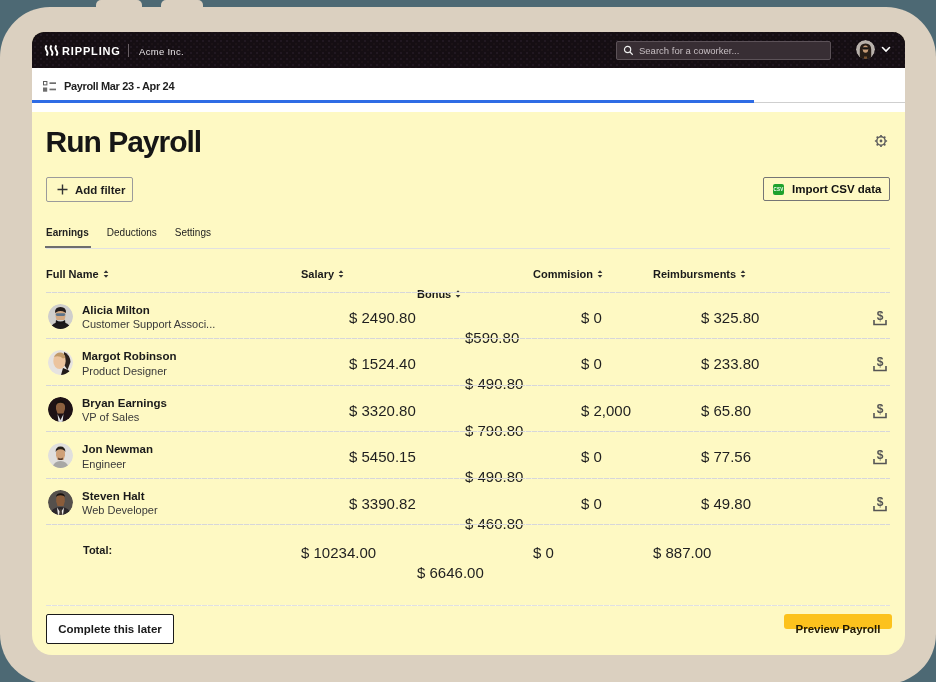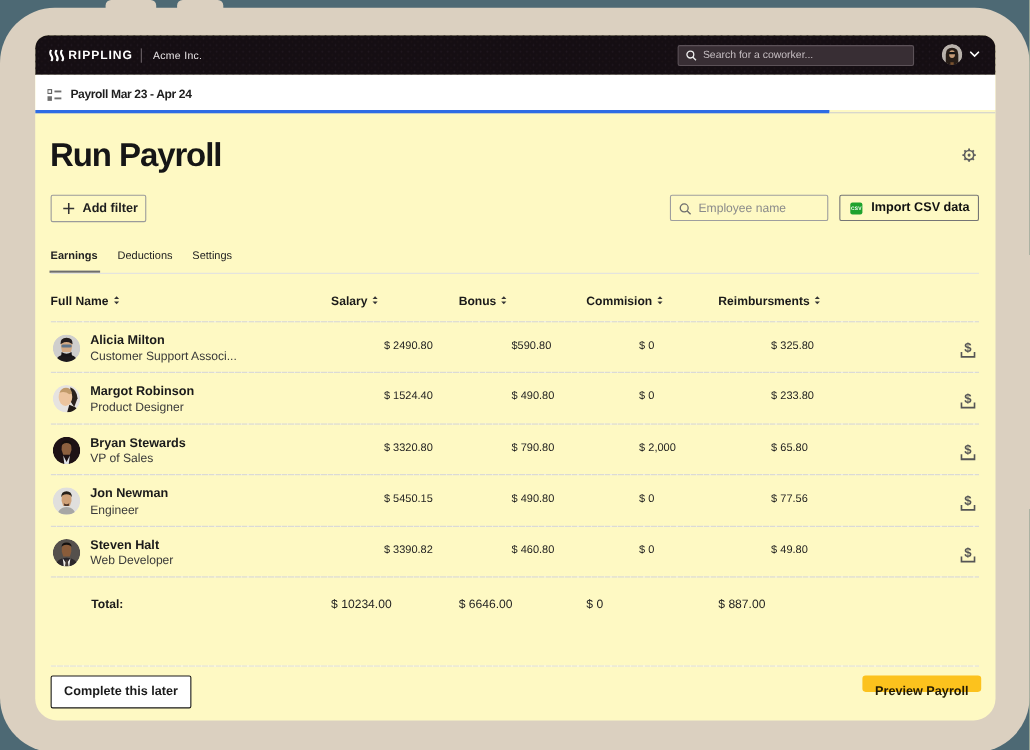--- a/index.html
+++ b/index.html
@@ -16,21 +16,21 @@
   .hdr .logomark { position:absolute; left:11.5px; top:13px; }
   .hdr .brand { position:absolute; left:30px; top:13px; color:#fff; font-size:11px; font-weight:bold; letter-spacing:0.85px; }
   .hdr .divider { position:absolute; left:96px; top:12px; width:1px; height:13px; background:#6a6166; }
   .hdr .acme { position:absolute; left:107px; top:14px; color:#e8e4e6; font-size:9.5px; letter-spacing:0.3px; }
   .hdr .search { position:absolute; left:584px; top:9px; width:215px; height:19px; background:#382e34; border:1px solid #5c5258; border-radius:2px; color:#c5bdc1; font-size:9.5px; line-height:17px; padding-left:22px; }
   .hdr .search svg { position:absolute; left:6px; top:3px; }
   .hdr .avatar { position:absolute; left:824px; top:8px; width:19px; height:19px; border-radius:50%; overflow:hidden; }
   .hdr .chev { position:absolute; left:849px; top:14px; }
 
   
-  .tabrow { position:absolute; left:0; top:36px; width:873px; height:32px; background:#fff; }
+  .tabrow { position:absolute; left:0; top:36px; width:873px; height:44px; background:#fff; }
   .tabrow .icon { position:absolute; left:11px; top:12.5px; }
   .tabrow .lbl { position:absolute; left:32px; top:12px; font-size:11px; font-weight:bold; color:#1f1f1f; letter-spacing:-0.35px; }
   .blueline { position:absolute; left:0; top:68px; width:722px; height:2.5px; background:#2e6ce5; }
   .grayline { position:absolute; left:722px; top:69.5px; width:151px; height:1px; background:#cfcfcf; }
 
   
   .h1 { position:absolute; left:13.5px; top:93px; font-size:30px; font-weight:bold; color:#161616; letter-spacing:-1px; line-height:1.1; }
   .gear { position:absolute; left:842px; top:102px; }
   .btn-addfilter { position:absolute; left:14px; top:145px; width:87px; height:25px; border:1px solid #9b9b9b; border-radius:2px; font-size:11.5px; font-weight:bold; color:#1e1e1e; }
   .btn-addfilter .plus { position:absolute; left:10px; top:6px; }
@@ -51,26 +51,26 @@
   
   .thead { position:absolute; left:0; width:873px; top:230px; height:30px; }
   .th { position:absolute; font-size:11px; font-weight:bold; color:#1a1a1a; top:6px; }
   .sort { display:inline-block; margin-left:4px; }
   .theadline { position:absolute; left:14px; top:260px; width:844px; height:1px; background:repeating-linear-gradient(90deg,#d7d7d7 0 5px,#ececec 5px 6px); }
   .row { position:absolute; left:0; width:873px; height:46.5px; }
   .row .sep { position:absolute; left:14px; bottom:0; width:844px; height:1px; background:repeating-linear-gradient(90deg,#d7d7d7 0 5px,#ececec 5px 6px); }
   .row .av { position:absolute; left:16px; top:11px; width:25px; height:25px; border-radius:50%; overflow:hidden; }
   .row .nm { position:absolute; left:50px; top:11px; font-size:11.5px; font-weight:bold; color:#1a1a1a; }
   .row .rl { position:absolute; left:50px; top:25.5px; font-size:11px; color:#3a3a3a; }
-  .row .amt { position:absolute; top:16px; font-size:10px; color:#1f1f1f;padding-left:48px; }
+  .row .amt { position:absolute; top:16px; font-size:15px; color:#1f1f1f;padding-left:48px; }
   .row .dl { position:absolute; left:841px; top:17px; }
-  .c1 { left:269px; } .c2 { left:385px; } .c3 { left:501px; } .c4 { left:621px; }
+  .c1 { left:269px; } .c2 { left:385px;margin-top:20px; } .c3 { left:501px; } .c4 { left:621px; }
   .totalrow { position:absolute; left:0; top:505px; width:873px; height:30px; }
   .totalrow .lb { position:absolute; left:51px; top:7px; font-size:11px; font-weight:bold; color:#1a1a1a; }
-  .totalrow .amt { position:absolute; top:7px; font-size:11px; color:#1f1f1f; }
+  .totalrow .amt { position:absolute; top:7px; font-size:15px; color:#1f1f1f; }
 
   .footline { position:absolute; left:14px; top:572.5px; width:844px; height:1px; background:repeating-linear-gradient(90deg,#e1e1e1 0 5px,#f5f5f5 5px 6px); }
   .btn-later { position:absolute; left:14px; top:582px; width:128px; height:30px; border:1.5px solid #1a1a1a; border-radius:2px; background:#fff; font-size:11.5px; font-weight:bold; color:#1a1a1a; text-align:center; line-height:28px; }
   .btn-preview { position:absolute; left:752px; top:582px; width:108px; height:15px; background:#fcc21d; border-radius:3px; font-size:11.5px; font-weight:bold; color:#221a04; text-align:center; line-height:30px; }
 </style>
 </head>
 <body>
   <div class="ntab t1"></div>
 <div class="ntab t2"></div>
   <div class="beige"></div>
@@ -130,27 +130,20 @@
       </g>
       <circle cx="7" cy="7" r="1.4" fill="#5e5e5e"></circle>
     </svg>
     <div class="btn-addfilter">
       <svg class="plus" width="11" height="11" viewBox="0 0 11 11">
         <line x1="5.5" y1="0.5" x2="5.5" y2="10.5" stroke="#333" stroke-width="1.4"></line>
         <line x1="0.5" y1="5.5" x2="10.5" y2="5.5" stroke="#333" stroke-width="1.4"></line>
       </svg>
       <span>Add filter</span>
     </div>
-    <div class="inp-emp">
-      <svg width="12" height="12" viewBox="0 0 12 12">
-        <circle cx="5" cy="5" r="3.6" fill="none" stroke="#6e6e6e" stroke-width="1.2"></circle>
-        <line x1="7.8" y1="7.8" x2="10.8" y2="10.8" stroke="#6e6e6e" stroke-width="1.2"></line>
-      </svg>
-      <span>Employee name</span>
-    </div>
     <div class="btn-csv">
       <div class="csvicon">CSV</div>
       <span>Import CSV data</span>
     </div>
 
     <div class="tabs"><span class="t active">Earnings</span><span class="t">Deductions</span><span class="t">Settings</span></div>
     <div class="earnline"></div>
     <div class="tabsline"></div>
 
     <div class="thead">
@@ -218,21 +211,21 @@
       </svg>
       <div class="sep"></div>
     </div>
     <div class="row" style="top:353.5px;">
       <div class="av"><svg width="25" height="25" viewBox="0 0 25 25">
           <circle cx="12.5" cy="12.5" r="12.5" fill="#1e1215"></circle>
           <path d="M8 12 q-0.5-7.5 4.5-7.5 q5 0 4.5 7.5 l-1.5 4.5 h-6 Z" fill="#8d603f"></path>
           <path d="M7.7 8 q0.3-4.5 4.8-4.5 q4.5 0 4.8 4.5 l-1.3-1.2 q-3.5-2 -7 0 Z" fill="#16100e"></path>
           <path d="M9.5 17 l3 6 l3-6 l-1 8 h-4 Z" fill="#dfe2e6"></path>
         </svg></div>
-      <div class="nm">Bryan Stewards</div>
+      <div class="nm">Bryan Earnings</div>
       <div class="rl">VP of Sales</div>
       <div class="amt c1">$ 3320.80</div>
       <div class="amt c2">$ 790.80</div>
       <div class="amt c3">$ 2,000</div>
       <div class="amt c4">$ 65.80</div>
       <svg class="dl" width="14" height="16" viewBox="0 0 14 16">
         <text x="7" y="10" font-size="12" font-weight="bold" fill="#555" text-anchor="middle" font-family="Liberation Sans">$</text>
         <path d="M1 10 v4.5 h12 V10" fill="none" stroke="#555" stroke-width="1.6"></path>
       </svg>
       <div class="sep"></div>

